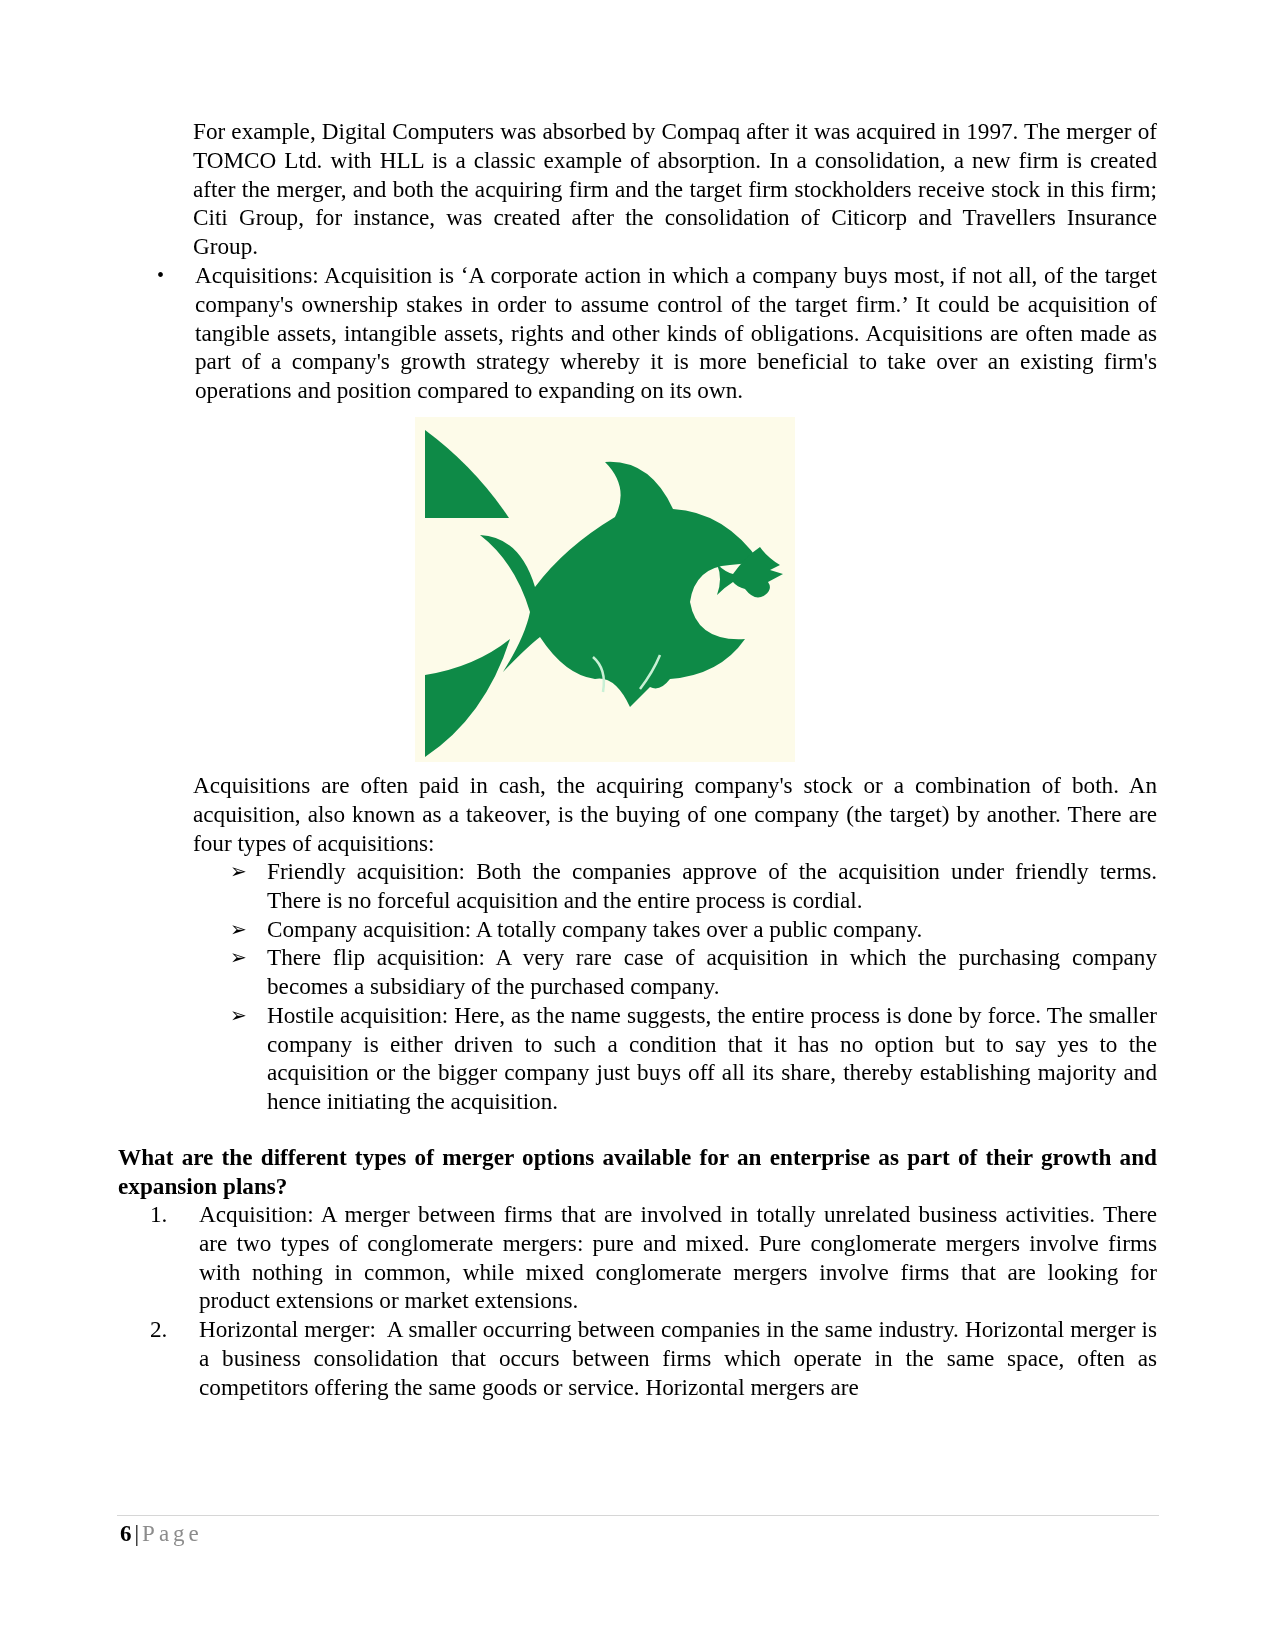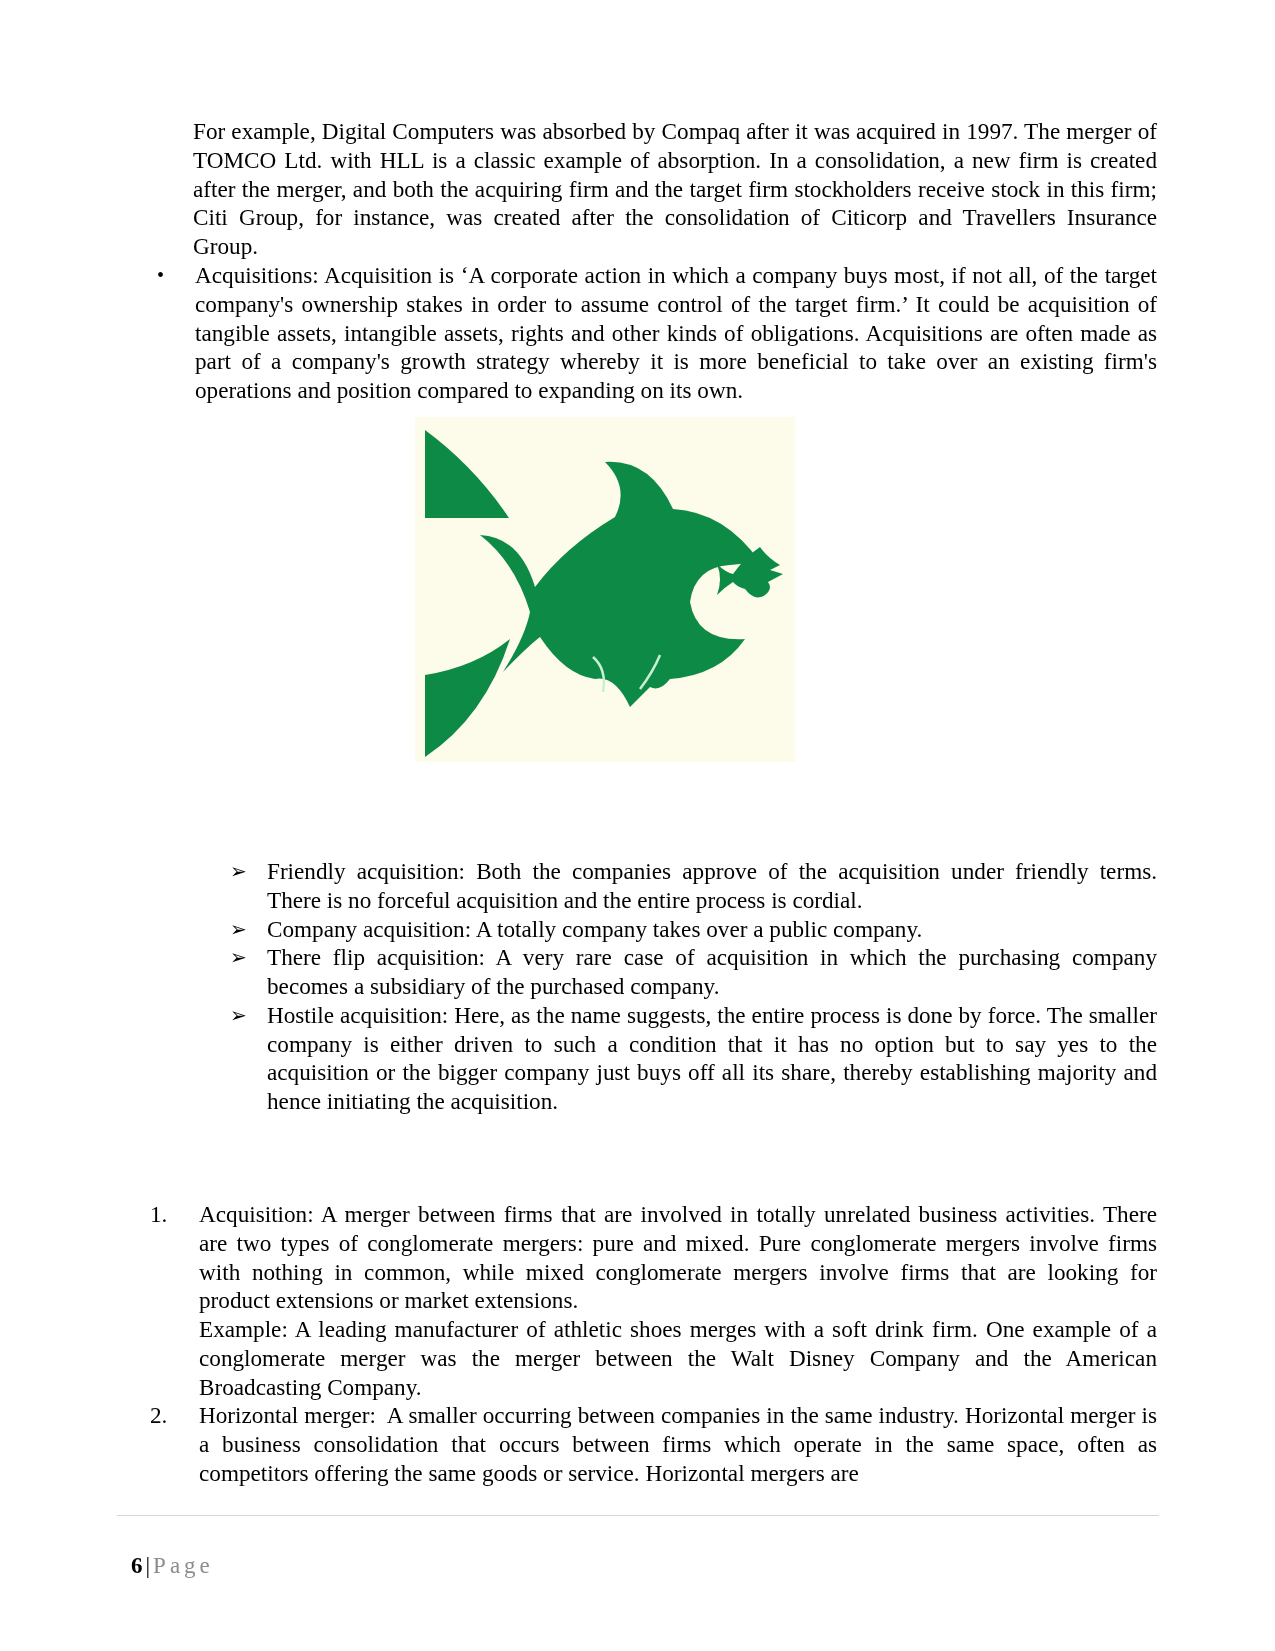--- a/index.html
+++ b/index.html
@@ -18,21 +18,21 @@
   .sublist { position: absolute; left: 230px; top: 857px; width: 927px; }
   .sub-item { display: flex; }
   .arrow { width: 37px; flex: 0 0 37px; font-size: 20px; line-height: 28.75px; }
   .sub-body { flex: 1; }
   .heading { left: 118px; top: 1143px; width: 1039px; font-weight: bold; }
   .numlist { position: absolute; left: 150px; top: 1200px; width: 1007px; }
   .num-item { display: flex; }
   .num { width: 43px; flex: 0 0 43px; text-align: right; padding-right: 0; box-sizing: border-box; }
   .num-body { flex: 1; padding-left: 6px; }
   .footer-rule { position: absolute; left: 117px; top: 1515px; width: 1042px; height: 1px; background: #d6d6d6; }
-  .footer { position: absolute; left: 131px; top: 1520px; font-size: 23px; line-height: 28px; margin-top: 32px; }
+  .footer { position: absolute; left: 120px; top: 1520px; font-size: 23px; line-height: 28px; }
   .footer .pnum { font-weight: bold; }
   .footer .sep { color: #000; margin: 0 3px; }
   .footer .plabel { color: #8c8c8c; letter-spacing: 4px; }
 </style>
 </head>
 <body>
 
 <div class="page">
 
   <div class="block txt p1">For example, Digital Computers was absorbed by Compaq after it was acquired in 1997. The merger of TOMCO Ltd. with HLL is a classic example of absorption. In a consolidation, a new firm is created after the merger, and both the acquiring firm and the target firm stockholders receive stock in this firm; Citi Group, for instance, was created after the consolidation of Citicorp and Travellers Insurance Group.</div>
@@ -76,47 +76,48 @@
                L355 153 L368 157
                L353 165
                Q358 172 350 178
                Q340 185 330 172
                Q322 170 318 165
                Q310 170 302 178
                Q308 162 302 147 Z" fill="#0e8a47"></path>
     </svg>
   </div>
 
+  <div class="block txt p2">Acquisitions are often paid in cash, the acquiring company's stock or a combination of both. An acquisition, also known as a takeover, is the buying of one company (the target) by another. There are four types of acquisitions:</div>
 
   <div class="sublist txt">
     <div class="sub-item">
       <span class="arrow">➢</span>
       <div class="sub-body"><b>Friendly acquisition:</b><span> Both the companies approve of the acquisition under friendly terms. There is no forceful acquisition and the entire process is cordial.</span></div>
     </div>
     <div class="sub-item">
       <span class="arrow">➢</span>
       <div class="sub-body"><b>Company acquisition:</b><span> A totally company takes over a public company.</span></div>
     </div>
     <div class="sub-item">
       <span class="arrow">➢</span>
       <div class="sub-body"><b>There flip acquisition:</b><span> A very rare case of acquisition in which the purchasing company becomes a subsidiary of the purchased company.</span></div>
     </div>
     <div class="sub-item">
       <span class="arrow">➢</span>
       <div class="sub-body"><b>Hostile acquisition:</b><span> Here, as the name suggests, the entire process is done by force. The smaller company is either driven to such a condition that it has no option but to say yes to the acquisition or the bigger company just buys off all its share, thereby establishing majority and hence initiating the acquisition.</span></div>
     </div>
   </div>
 
+  <div class="block txt heading">What are the different types of merger options available for an enterprise as part of their growth and expansion plans?</div>
 
   <div class="numlist txt">
     <div class="num-item">
       <span class="num">1.</span>
       <div class="num-body">
         <div><b>Acquisition:</b><span> A merger between firms that are involved in totally unrelated business activities. There are two types of conglomerate mergers: pure and mixed. Pure conglomerate mergers involve firms with nothing in common, while mixed conglomerate mergers involve firms that are looking for product extensions or market extensions.</span></div>
-        <div>Example: A leading manufacturer of athletic shoes merges with a soft drink firm. One example of a conglomerate merger was the merger between the Walt Disney Company and the American Broadcasting Company.</div>
       </div>
     </div>
     <div class="num-item">
       <span class="num">2.</span>
       <div class="num-body"><b>Horizontal merger:</b><b style="white-space:pre-wrap">  A smaller occurring between companies in the same industry</b><span>. Horizontal merger is a business consolidation that occurs between firms which operate in the same space, often as competitors offering the same goods or service. Horizontal mergers are</span></div>
     </div>
   </div>
 
   <div class="footer-rule"></div>
   <div class="footer">

